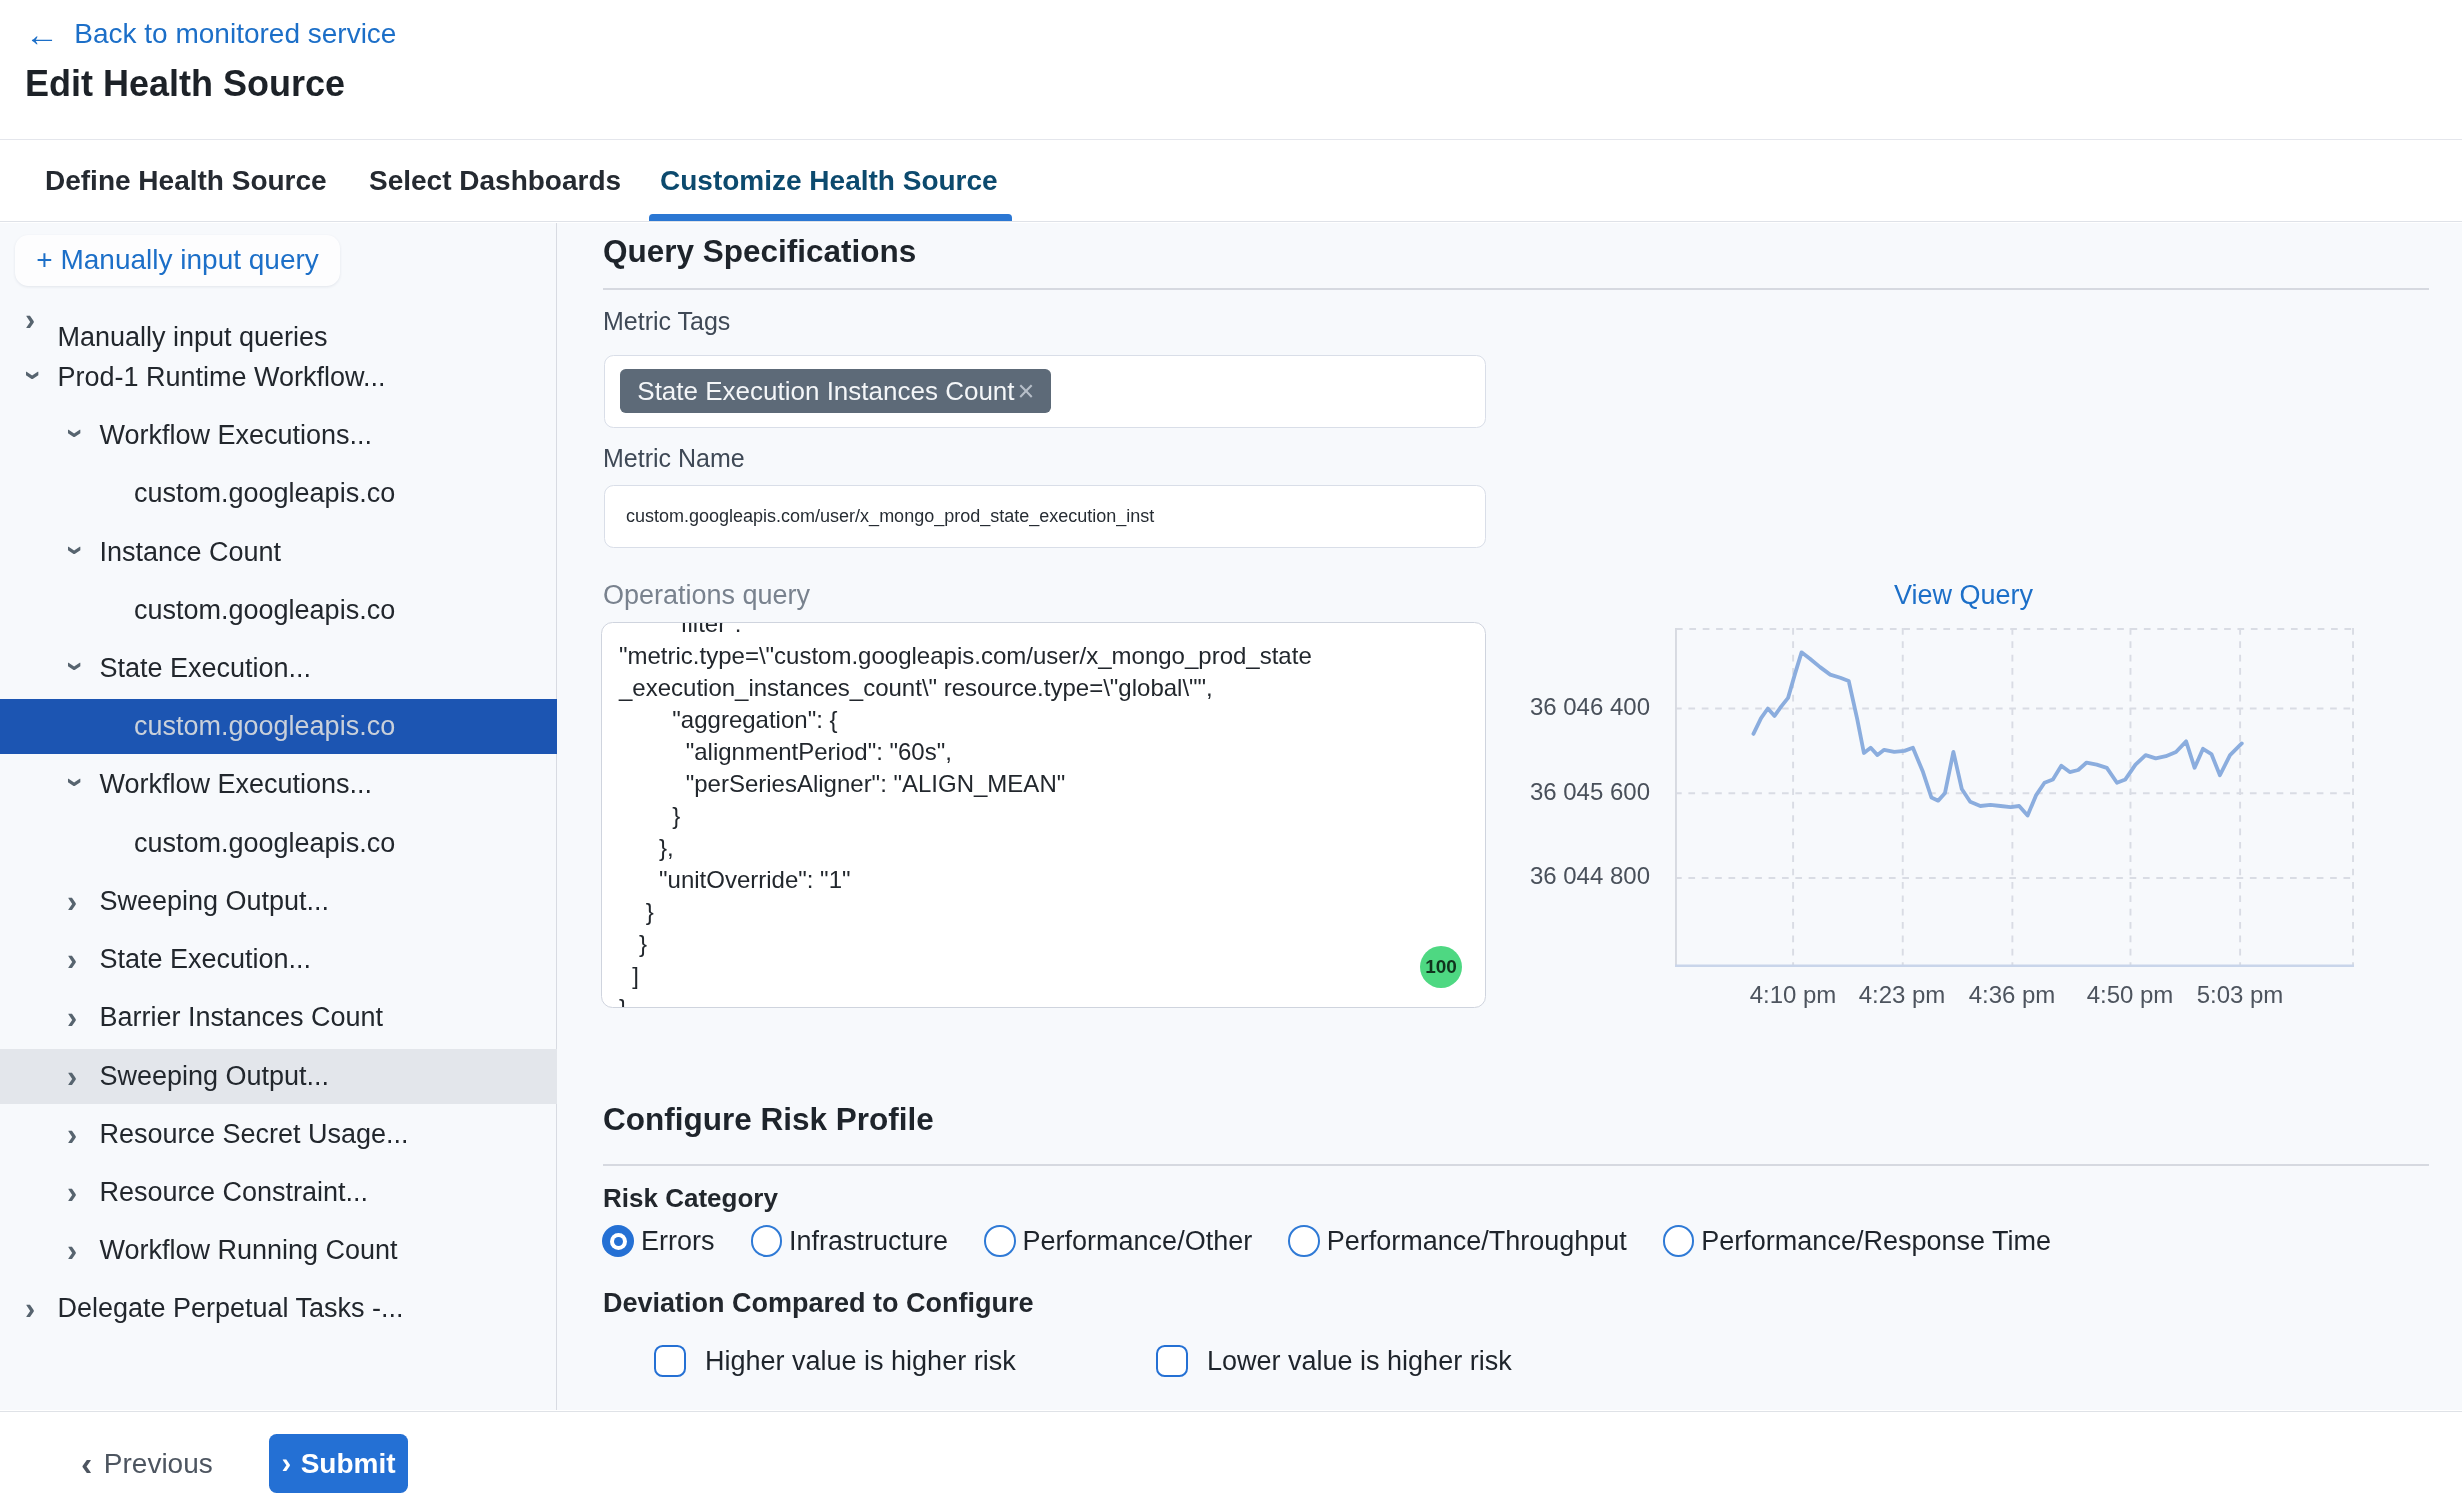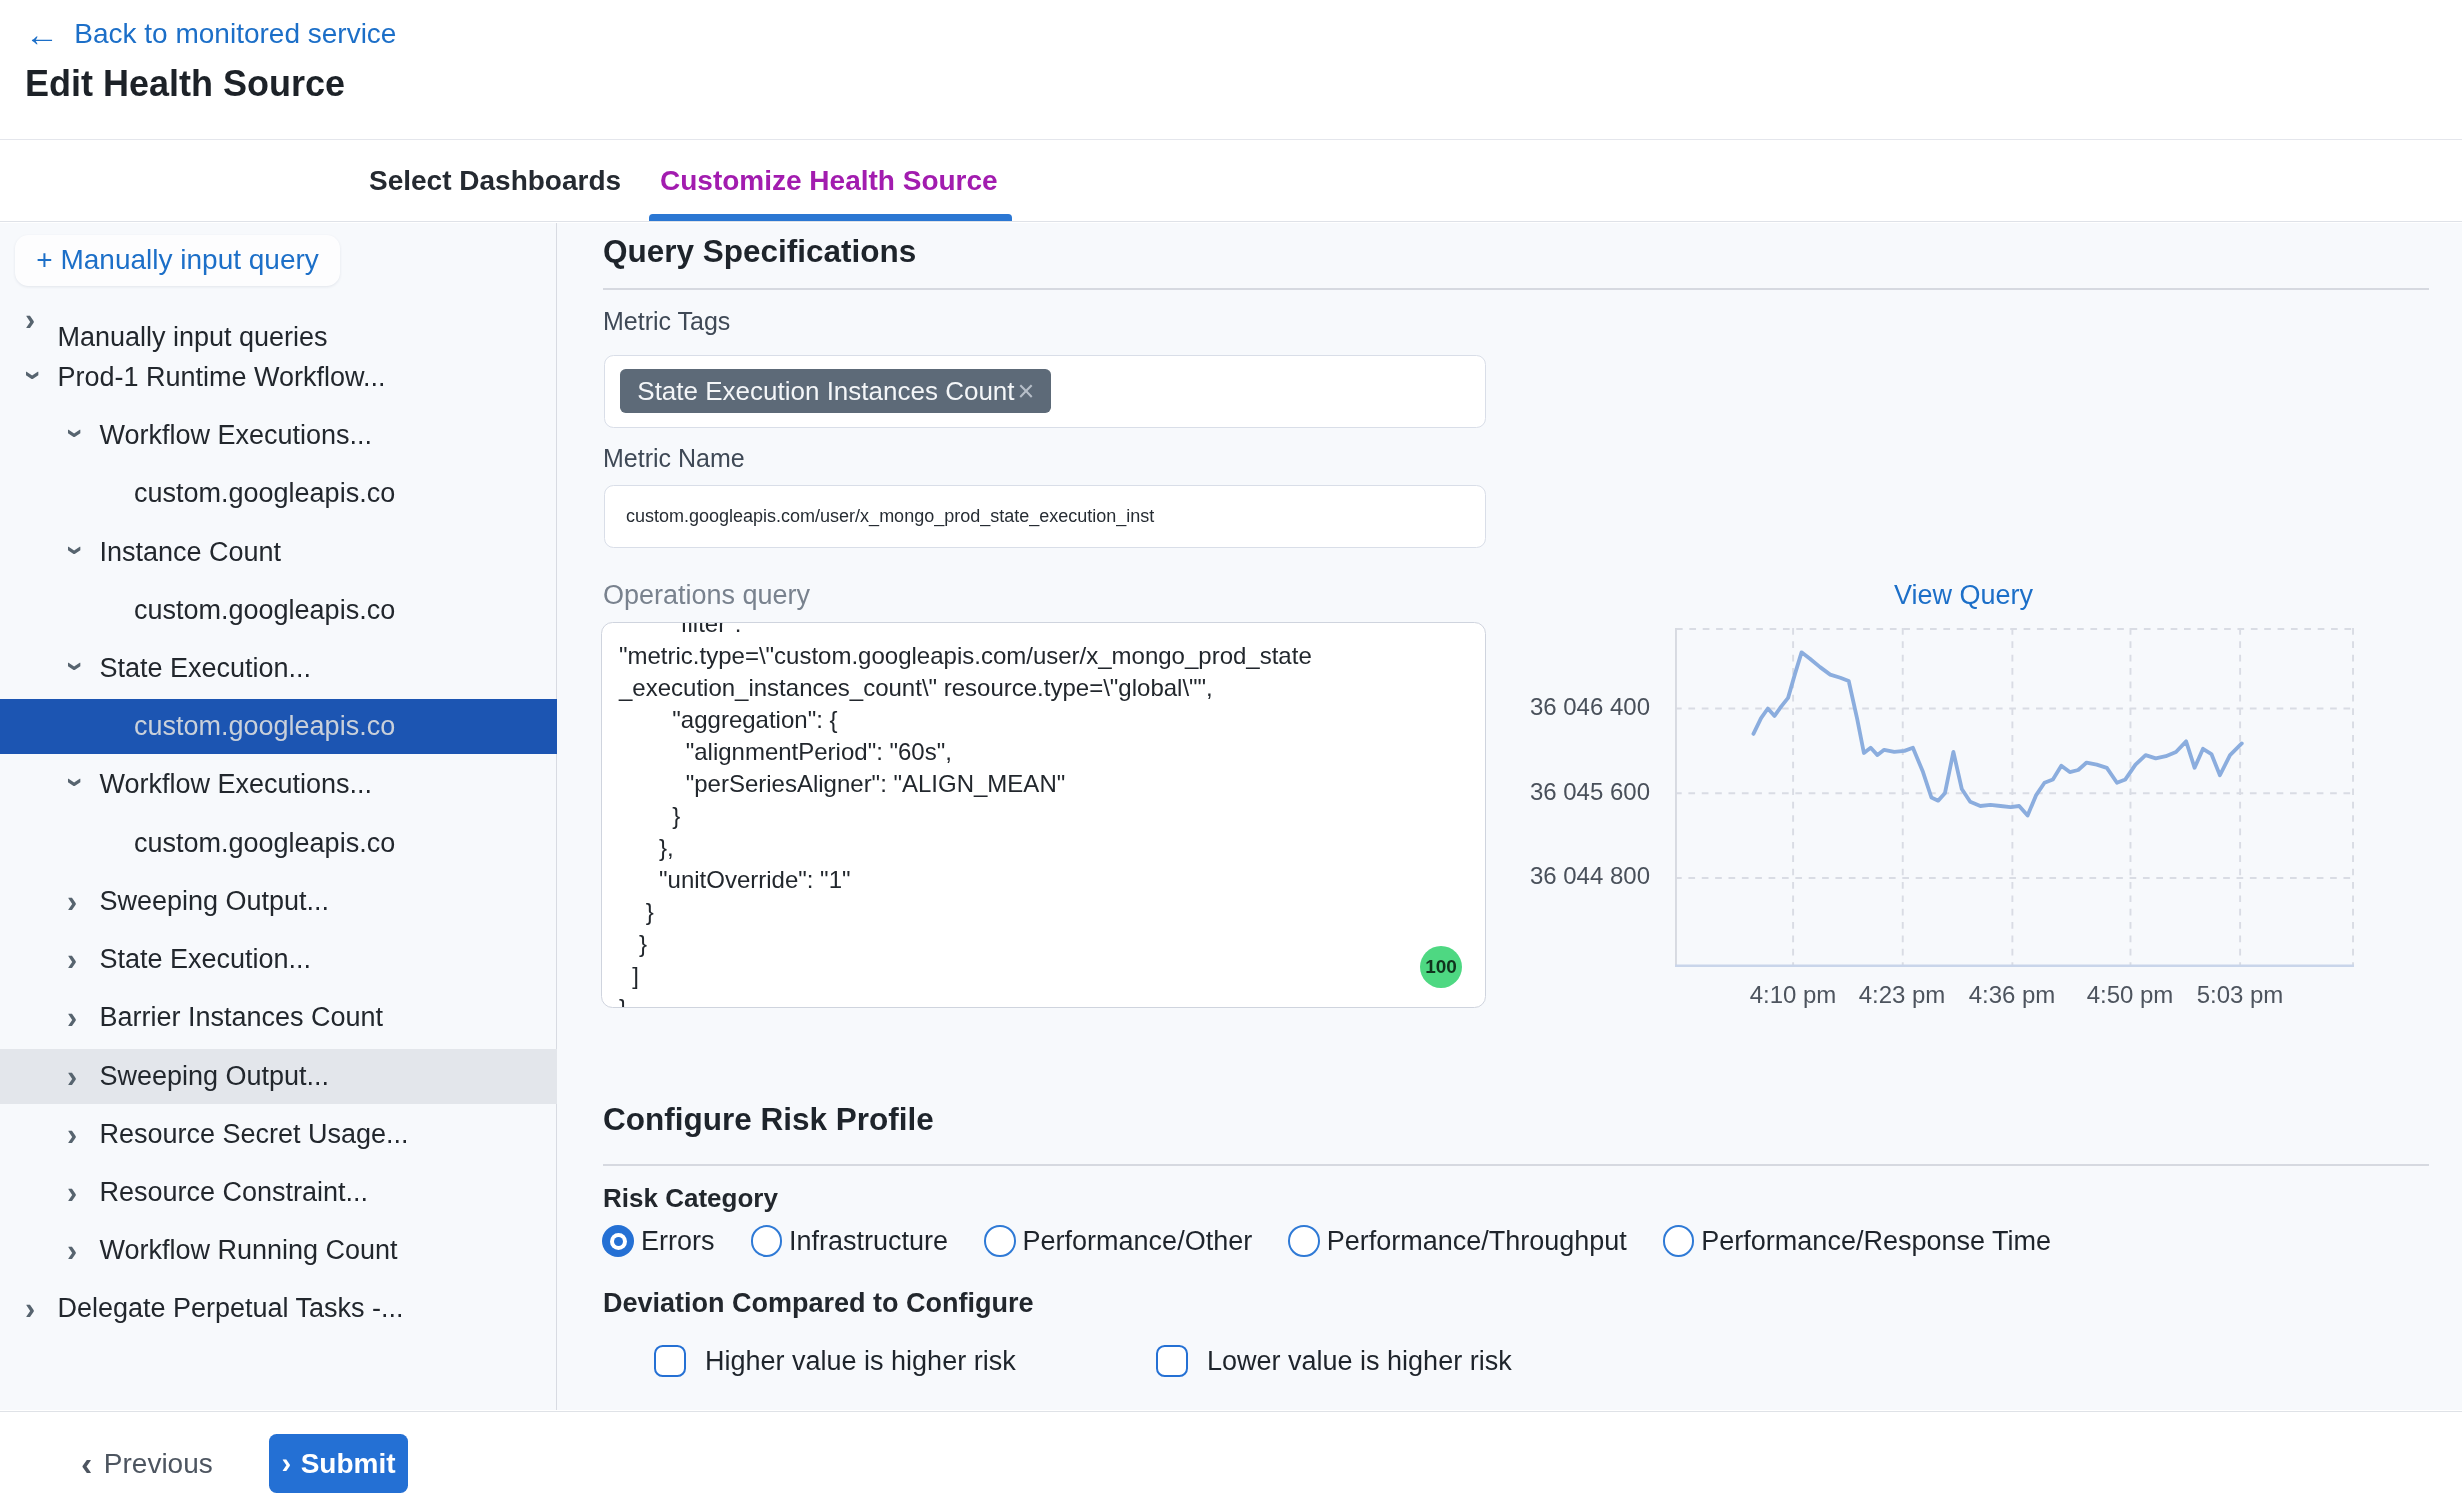--- a/index.html
+++ b/index.html
@@ -12,21 +12,21 @@
   #back-link { position:absolute; left:25px; top:17px; display:flex; align-items:center; gap:15.3px;
     color:#1c6fc8; font-size:28px; font-weight:500; cursor:pointer; }
   #back-link .arrow { font-size:34px; font-weight:700; line-height:1; }
   #page-title { position:absolute; left:25px; top:63px; font-size:36px; font-weight:700; color:#1d2228; }
 
   
   #tabbar { position:absolute; left:0; top:139px; width:2462px; height:83px; background:#fff;
     border-top:1px solid #e4e6ec; border-bottom:1px solid #dfe2e8; }
   .tab { position:absolute; top:0; height:82px; display:flex; align-items:center;
     font-size:28px; font-weight:600; color:#252a31; cursor:pointer; }
-  .tab.active { color:#a21caf; }
+  .tab.active { color:#0c4a6e; }
   #tab-underline { position:absolute; left:649px; bottom:0; width:363px; height:6.7px;
     background:#2b77d3; border-radius:3.8px 3.8px 0 0; }
 
   
   #content { position:absolute; left:0; top:223px; width:2462px; height:1187px; background:#f7f9fc; }
   #sidebar { position:absolute; left:0; top:0; width:557px; height:1187px; border-right:1.9px solid #d8dbe2; }
   #add-query { position:absolute; left:15.3px; top:11.5px; background:#fdfdfe; border-radius:13.4px;
     padding:9.5px 21px; font-size:28px; color:#1c6fc8; box-shadow:0 1px 2.9px rgba(40,60,90,.10); cursor:pointer; }
   .tree-row { position:absolute; left:0; width:557px; height:55px; display:flex; align-items:center;
     font-size:27px; color:#22272d; cursor:pointer; white-space:nowrap; }
@@ -91,20 +91,21 @@
 
 <div id="top-header">
   <div id="back-link">
     <span class="arrow">←</span>
     <span>Back to monitored service</span>
   </div>
   <div id="page-title">Edit Health Source</div>
 </div>
 
 <div id="tabbar">
+  <div class="tab" style="left:45px">Define Health Source</div>
   <div class="tab" style="left:369px">Select Dashboards</div>
   <div class="tab active" style="left:660px">Customize Health Source</div>
   <div id="tab-underline"></div>
 </div>
 
 <div id="content">
 
   <div id="sidebar">
     <div id="add-query">+ Manually input query</div>
     <div id="tree">

